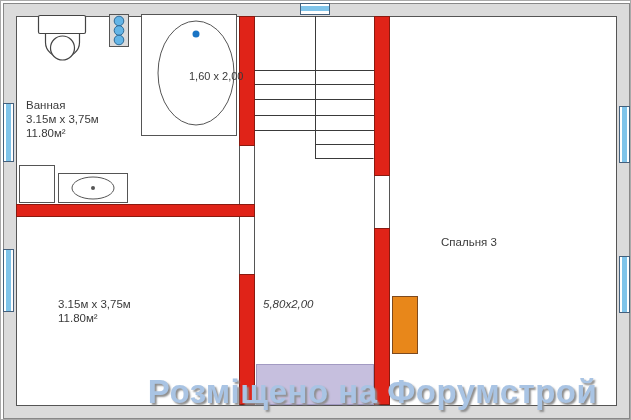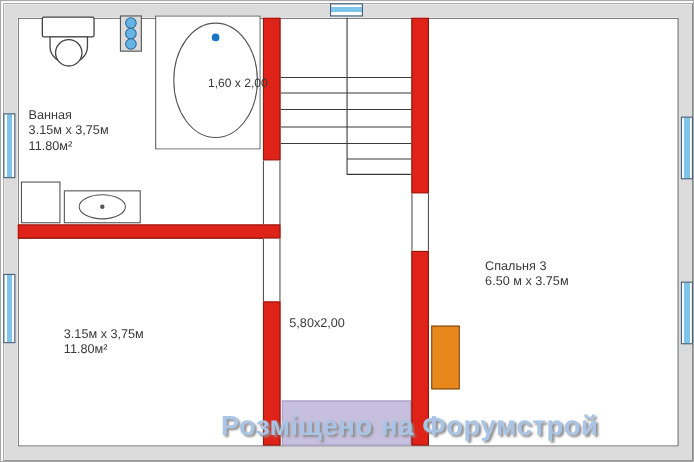--- a/index.html
+++ b/index.html
@@ -15,21 +15,21 @@
   
   .redwall{background:#e02318;box-shadow:inset 0 0 0 1px #8a1a10;z-index:10;}
   .door-open{background:#fff;border-left:1px solid #555;border-right:1px solid #555;box-sizing:border-box;z-index:10;}
   
   .box{background:#fff;border:1px solid #555;box-sizing:border-box;z-index:5;}
   #radiator{background:#dbdbdb;border:1px solid #555;box-sizing:border-box;z-index:5;}
   .room-label{font-size:11.5px;line-height:14px;color:#3a3a3a;text-align:left;z-index:20;}
   #tub-label{font-size:11px;color:#3a3a3a;text-align:left;z-index:20;padding-left:48px;}
   #landing{background:#c6bfde;box-shadow:inset 0 0 0 1px #a29ac2;z-index:4;}
   #wardrobe{background:#e8871a;border:1px solid #7d4a1f;box-sizing:border-box;z-index:12;}
-  #watermark{font-weight:bold;font-size:25px;color:#a9c4e4;text-shadow:2px 2px 2px #8e8e8e;
+  #watermark{font-weight:bold;font-size:33px;color:#a9c4e4;text-shadow:2px 2px 2px #8e8e8e;
              white-space:nowrap;text-align:center;z-index:50;letter-spacing:0.5px;}
   svg{display:block;}
 </style>
 </head>
 <body>
 
 <div id="plan">
 
   <div class="abs" id="outer-wall"></div>
 
@@ -105,20 +105,19 @@
     <div>11.80м²</div>
   </div>
 
   <div class="abs room-label" style="left:57px;top:296px;width:120px;">
     <div>3.15м x 3,75м</div>
     <div>11.80м²</div>
   </div>
 
   <div class="abs room-label" style="left:440px;top:199px;width:120px;margin-top:35px;">
     <div>Спальня 3</div>
-    <div>6.50 м x 3.75м</div>
   </div>
 
-  <div class="abs room-label" style="left:262px;top:286px;width:100px;">5,80х2,00</div>
+  <div class="abs room-label" style="left:262px;top:296px;width:100px;font-style:italic;">5,80х2,00</div>
 
   <div class="abs" id="watermark" style="left:141px;top:372px;width:461px;">Розміщено на Форумстрой</div>
 
 </div>
 
 </body></html>

